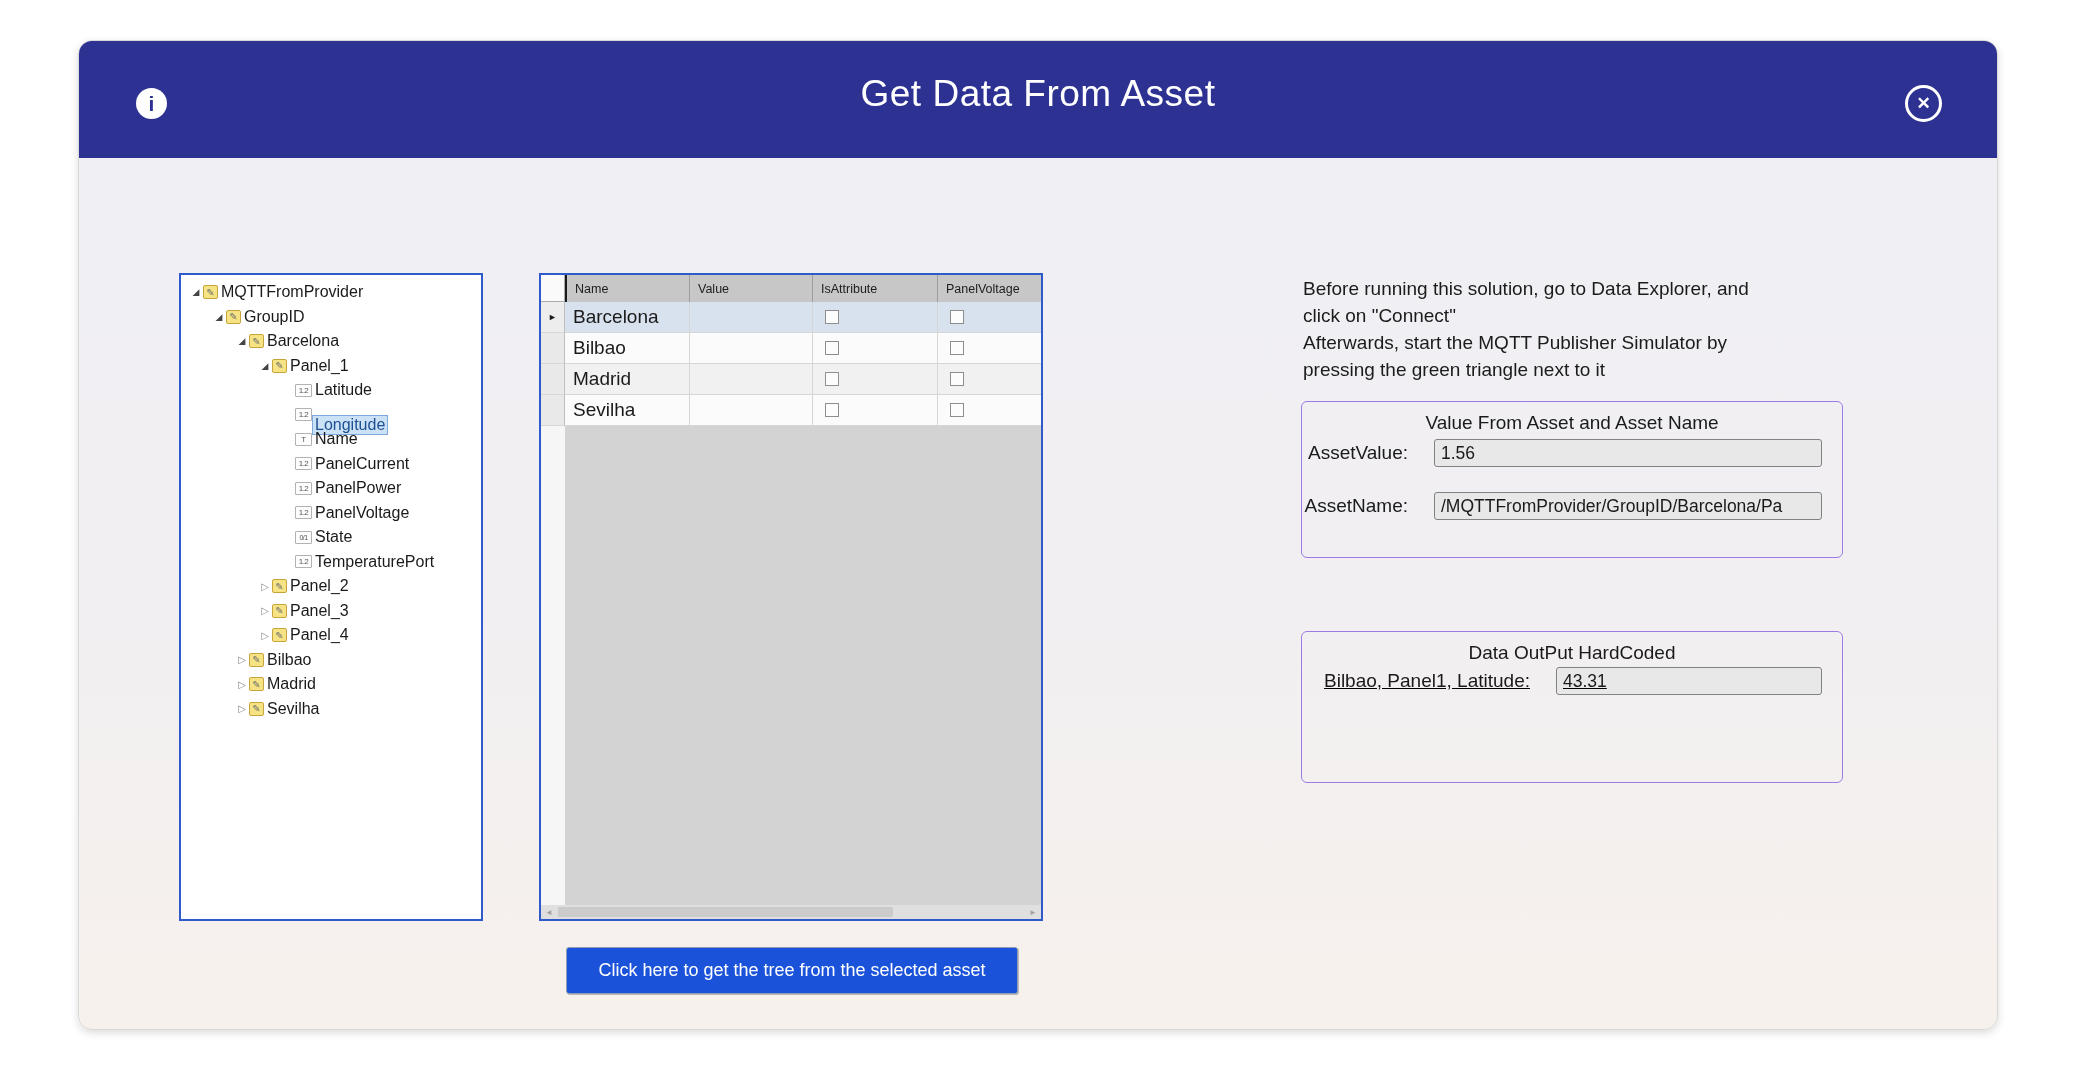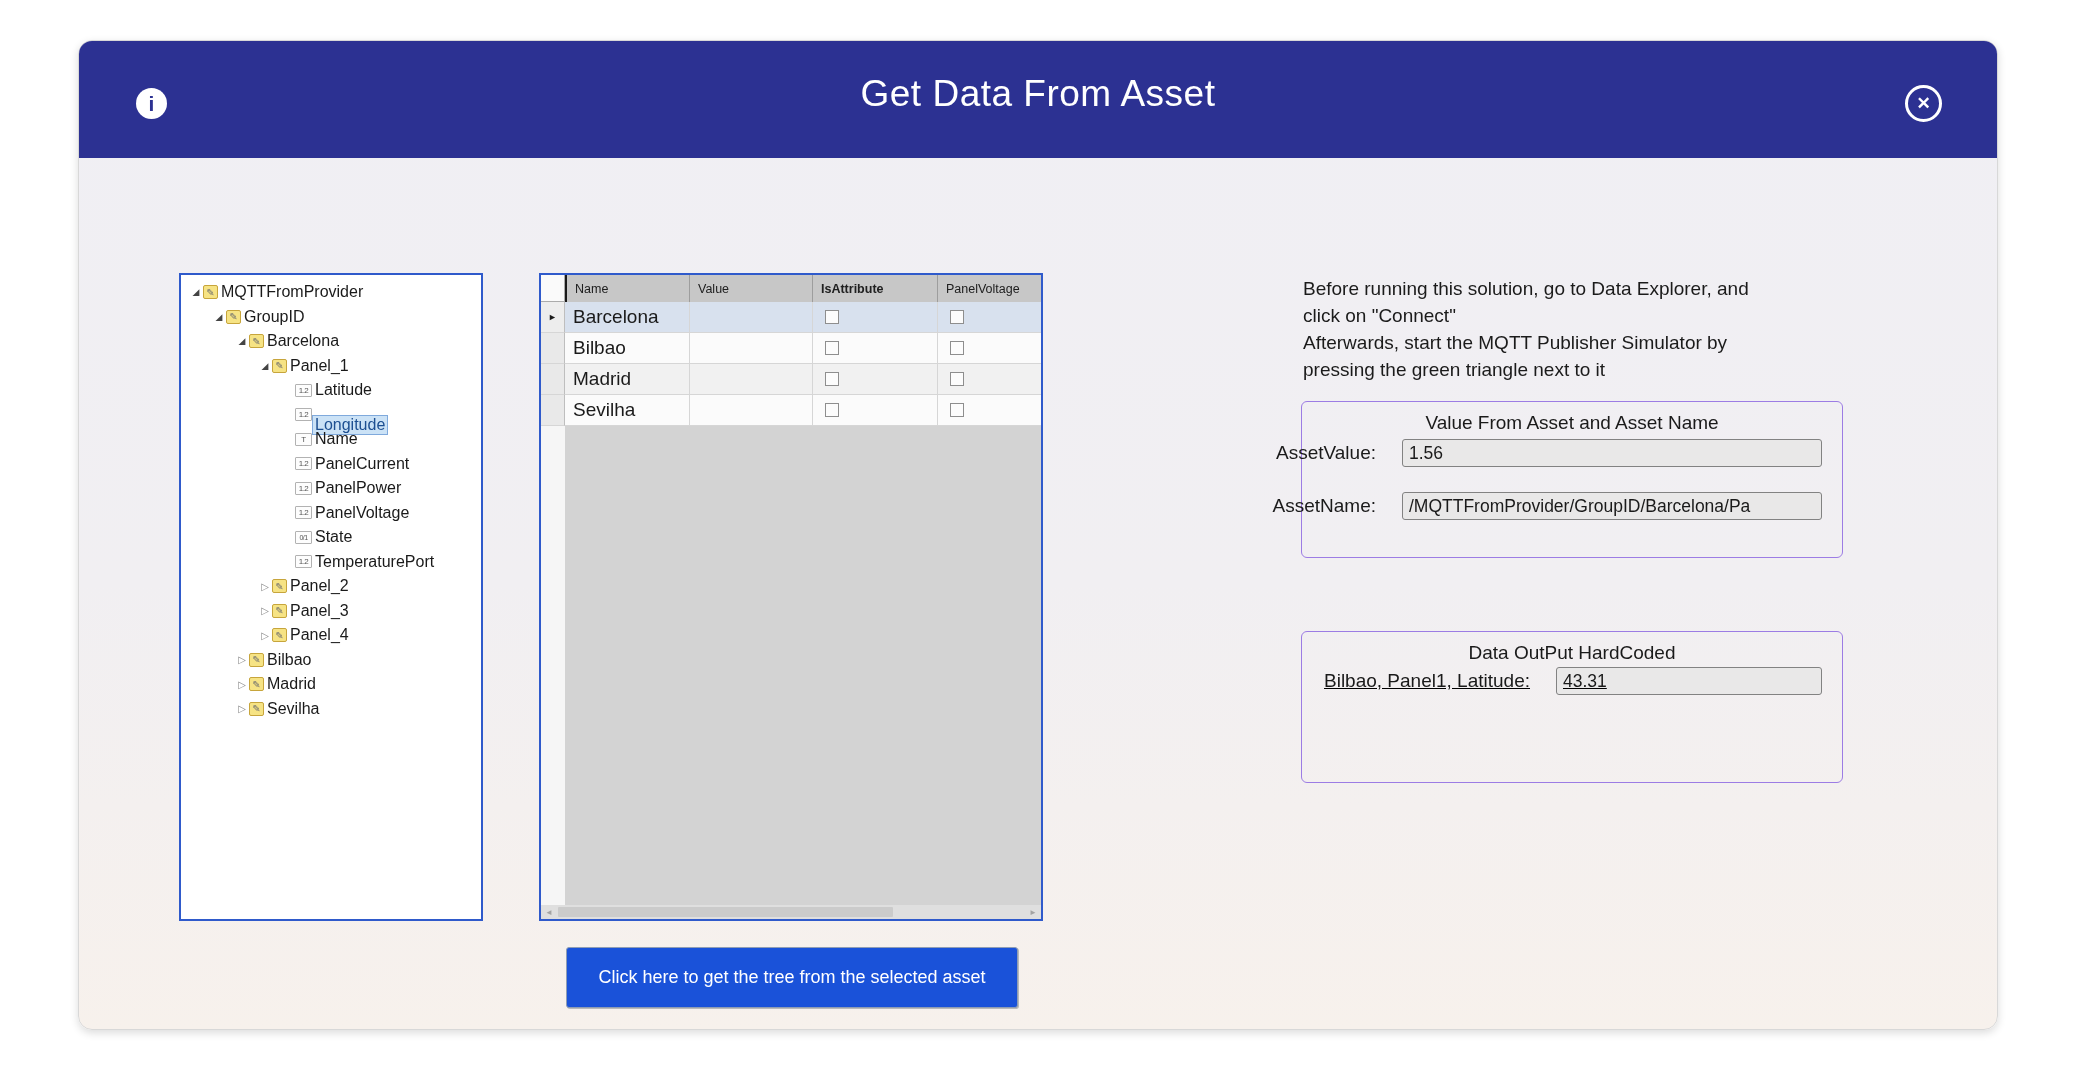--- a/index.html
+++ b/index.html
@@ -38,21 +38,21 @@
 
   
   .grid-panel{position:absolute;left:460px;top:232px;width:504px;height:648px;background:#D3D3D3;
     border:2px solid var(--panel-border,#2F5ACB);overflow:hidden;}
   .grid-header{display:flex;height:27px;}
   .gh{background:#C7C7C7;border-right:1px solid #9D9D9D;font-size:12.5px;color:#202020;
     display:flex;align-items:center;padding-left:8px;flex:none;}
   .gh.corner{width:24px;background:#FAFAFA;border-right:1px solid #ABABAB;border-bottom:1px solid #ABABAB;padding:0;}
   .gh.col-name{width:125px;border-left:2px solid #1A1A1A;}
   .gh.col-value{width:123px;}
-  .gh.col-attr{width:125px;font-weight:bold;}
+  .gh.col-attr{width:125px;}
   .gh.col-hist{flex:1;border-right:none;}
   .grow{display:flex;height:31px;background:#FBFBFB;}
   .grow.alt{background:#F1F1F1;}
   .grow.selected{background:#D8E1EE;}
   .gc{border-right:1px solid #D6D6D6;border-bottom:1px solid #D6D6D6;display:flex;align-items:center;flex:none;}
   .gc.sel{width:24px;background:#E9E9E9;border-right:1px solid #BEBEBE;justify-content:center;
     font-size:9px;color:#1A1A1A;}
   .grow.selected .gc.sel{background:#EDEDED;}
   .gc.name{width:125px;font-size:19px;color:#1A1A1A;padding-left:8px;}
   .gc.value{width:123px;}
@@ -62,39 +62,39 @@
   .grid-fill{display:flex;height:479px;}
   .fill-left{width:24px;background:#F6F6F6;}
   .grid-hscroll{position:relative;height:14px;background:#DFDFDF;}
   .hs-arrow{position:absolute;top:0;height:14px;width:14px;display:flex;align-items:center;justify-content:center;
     font-size:8px;color:#A3A3A3;cursor:pointer;}
   .hs-arrow.left{left:1px;}
   .hs-arrow.right{right:1px;}
   .hs-thumb{position:absolute;left:17px;top:2px;width:335px;height:10px;background:#CBCBCB;border-radius:1px;cursor:pointer;}
 
   
-  .get-tree-btn{position:absolute;left:487px;top:906px;width:452px;height:61px;background:var(--button-blue,#1A52D9);
+  .get-tree-btn{position:absolute;left:487px;top:906px;width:452px;height:47px;background:var(--button-blue,#1A52D9);
     color:#FFFFFF;font-size:18px;border:1px solid #8E9DB4;border-radius:3px;display:flex;align-items:center;
     justify-content:center;cursor:pointer;box-shadow:1px 1px 0 #B9B9B9;font-family:"Liberation Sans",sans-serif;}
 
   
   .instructions{position:absolute;left:1224px;top:234px;width:590px;font-size:19px;line-height:27px;
     color:#1B1B1B;white-space:pre-line;}
   .groupbox{position:absolute;left:1222px;width:542px;border:1.5px solid var(--group-border,#9C7CE4);
     border-radius:6px;}
   .groupbox.g1{top:360px;height:157px;}
   .groupbox.g2{top:590px;height:152px;}
   .gb-title{position:absolute;left:0;right:0;top:10px;text-align:center;font-size:19px;color:#1A1A1A;}
   .field-row{position:absolute;right:20px;display:flex;align-items:center;gap:24px;}
   .g1 .field-row.r1{top:37px;}  .g1 .field-row.r2{top:90px;}
   .g2 .field-row.r1{top:35px;text-decoration:underline;}  .g2 .field-row.r2{top:90px;}
   .field-label{font-size:19px;color:#1A1A1A;white-space:nowrap;margin-right:2px;}
   .field-input{height:28px;background:#E9E8E8;border:1px solid #828282;border-radius:3px;font-size:17.5px;
     color:#1A1A1A;padding:0 6px;font-family:"Liberation Sans",sans-serif;overflow:hidden;}
-  .g1 .field-input{width:420px;}
+  .g1 .field-input{width:388px;}
   .g2 .field-input{width:266px;}
 </style>
 </head>
 <body>
 
 <div class="card">
 
   <div class="hdr">
     <span class="info-ic">i</span>
     <div class="hdr-title">Get Data From Asset</div>

